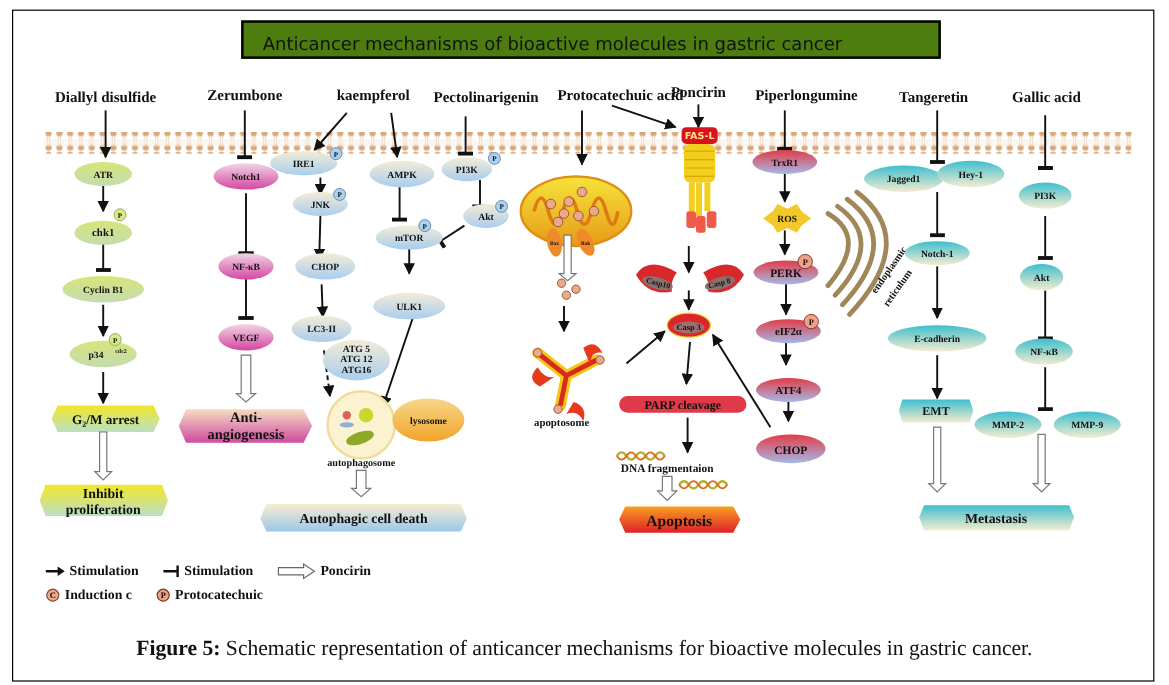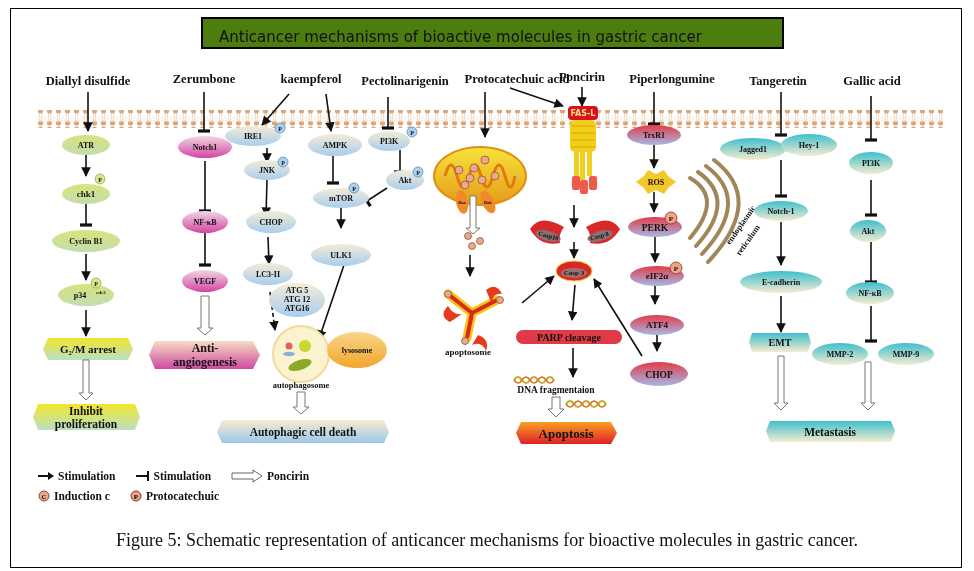--- a/index.html
+++ b/index.html
@@ -8,21 +8,21 @@
   #title-box{position:absolute;left:201px;top:17px;width:583px;height:32px;border:2px solid #000;box-sizing:border-box;background:#4d7c0f;}
   #title-box span{position:absolute;left:16px;top:9px;font-family:"DejaVu Sans",sans-serif;font-size:15px;color:#111;}
   svg{position:absolute;left:0;top:0;}
   .lbl{font-family:"Liberation Serif",serif;font-weight:bold;fill:#111;}
   .drug{font-size:12.5px;}
   .node{font-size:8px;}
   #legend{position:absolute;left:38px;top:466px;font-family:"Liberation Serif",serif;font-size:11.5px;font-weight:bold;color:#111;}
   #legend .row{display:flex;align-items:center;gap:6px;height:20px;}
   #legend .item{display:flex;align-items:center;gap:4px;margin-right:14px;}
   #caption{position:absolute;left:0;width:974px;top:530px;text-align:center;font-family:"Liberation Serif",serif;font-size:18px;color:#111;}
-  #caption b{font-weight:normal;}
+  #caption b{font-weight:bold;}
 </style>
 </head>
 <body>
 
 <div id="frame"></div>
 <div id="title-box">
   <span>Anticancer mechanisms of bioactive molecules in gastric cancer</span>
 </div>
 
 <svg width="974" height="571" viewBox="0 0 974 571">

